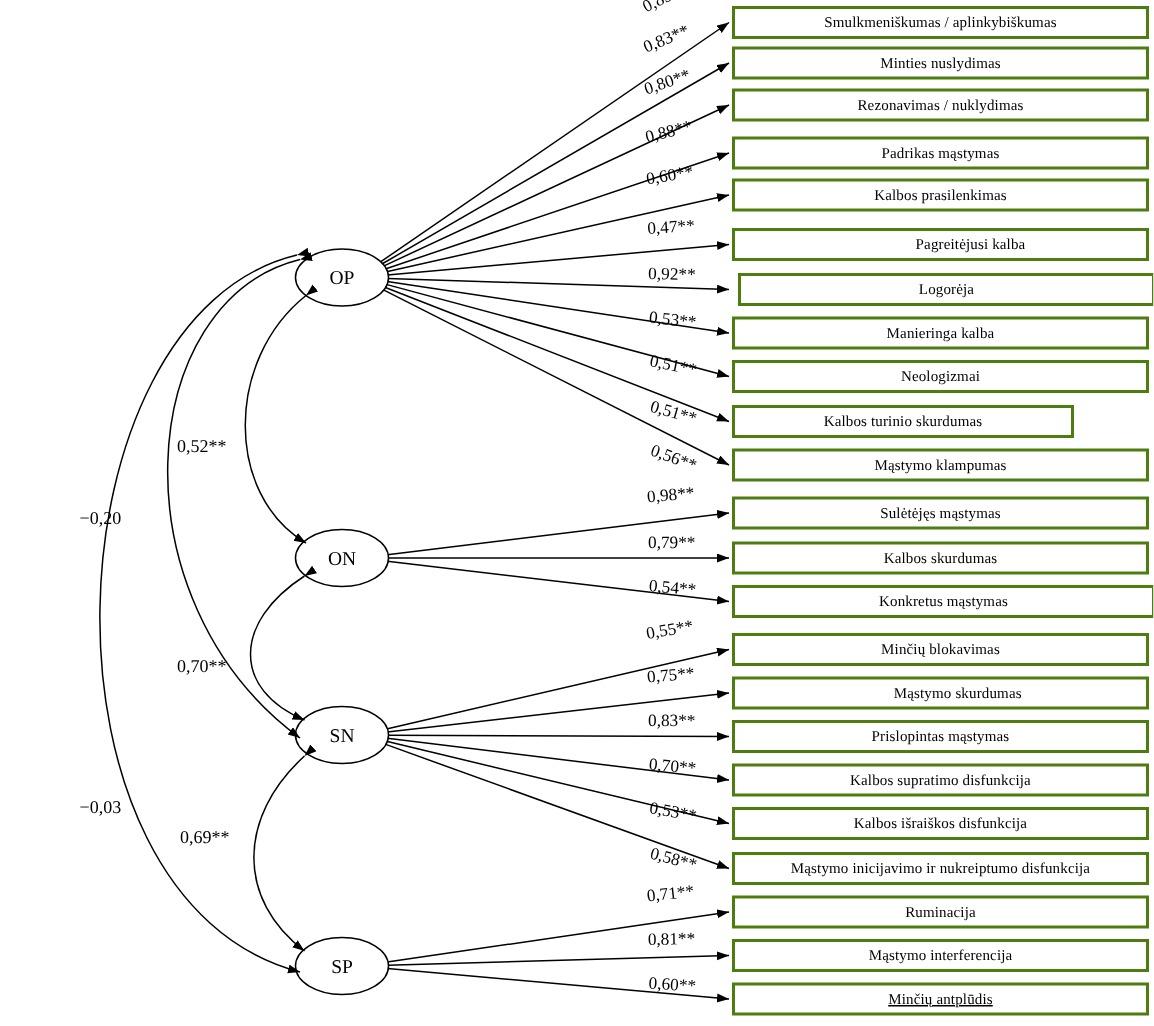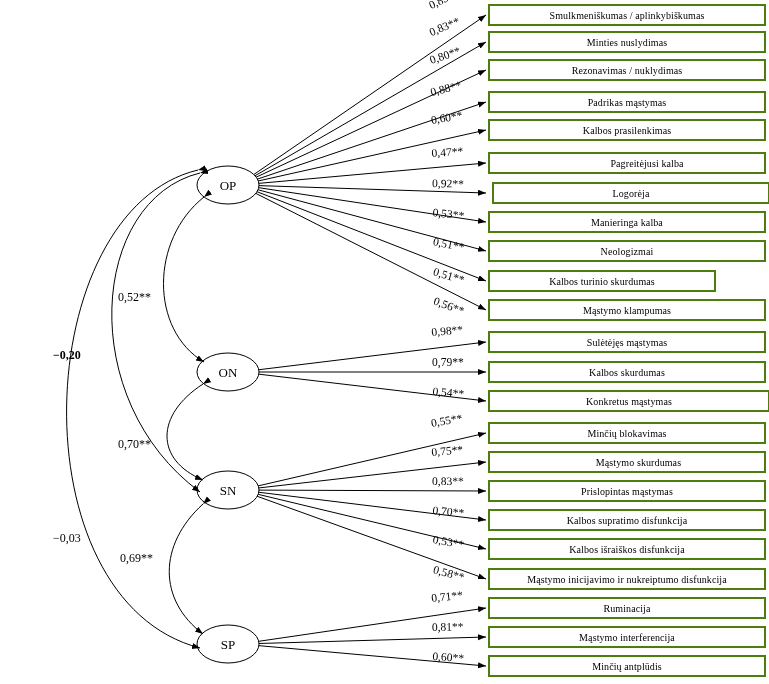--- a/index.html
+++ b/index.html
@@ -133,21 +133,21 @@
       <div class="indicator-box" style="left: 488px; top: 361px; width: 278px; height: 22px;">Kalbos  skurdumas</div>
       <div class="indicator-box" style="left: 488px; top: 390px; width: 282px; height: 22px;">Konkretus  mąstymas</div>
       <div class="indicator-box" style="left: 488px; top: 422px; width: 278px; height: 22px;">Minčių  blokavimas</div>
       <div class="indicator-box" style="left: 488px; top: 451px; width: 278px; height: 22px; padding-left: 23px;">Mąstymo  skurdumas</div>
       <div class="indicator-box" style="left: 488px; top: 480px; width: 278px; height: 22px;">Prislopintas  mąstymas</div>
       <div class="indicator-box" style="left: 488px; top: 509px; width: 278px; height: 22px;">Kalbos  supratimo  disfunkcija</div>
       <div class="indicator-box" style="left: 488px; top: 538px; width: 278px; height: 22px;">Kalbos  išraiškos  disfunkcija</div>
       <div class="indicator-box" style="left: 488px; top: 568px; width: 278px; height: 22px;">Mąstymo  inicijavimo  ir  nukreiptumo  disfunkcija</div>
       <div class="indicator-box" style="left: 488px; top: 597px; width: 278px; height: 22px;">Ruminacija</div>
       <div class="indicator-box" style="left: 488px; top: 626px; width: 278px; height: 22px;">Mąstymo  interferencija</div>
-      <div class="indicator-box" style="left: 488px; top: 655px; width: 278px; height: 22px;">Minčių  antplūdis</div>
+      <div class="indicator-box" style="left: 488px; top: 655px; width: 278px; height: 22px; text-decoration: underline;">Minčių  antplūdis</div>
     </div>
   <div id="loadlabels">
       <div class="load-label" style="left: 432px; top: -1px; transform: rotate(-25.9deg);">0,85**</div>
       <div class="load-label" style="left: 432px; top: 26px; transform: rotate(-22.5deg);">0,83**</div>
       <div class="load-label" style="left: 432px; top: 54px; transform: rotate(-18.8deg);">0,80**</div>
       <div class="load-label" style="left: 432px; top: 86px; transform: rotate(-14deg);">0,88**</div>
       <div class="load-label" style="left: 432px; top: 114px; transform: rotate(-9.5deg);">0,60**</div>
       <div class="load-label" style="left: 432px; top: 147px; transform: rotate(-3.8deg);">0,47**</div>
       <div class="load-label" style="left: 432px; top: 177px; transform: rotate(1.4deg);">0,92**</div>
       <div class="load-label" style="left: 432px; top: 206px; transform: rotate(6.4deg);">0,53**</div>
@@ -164,16 +164,16 @@
       <div class="load-label" style="left: 432px; top: 533px; transform: rotate(10.1deg);">0,53**</div>
       <div class="load-label" style="left: 432px; top: 563px; transform: rotate(14.9deg);">0,58**</div>
       <div class="load-label" style="left: 432px; top: 592px; transform: rotate(-6.3deg);">0,71**</div>
       <div class="load-label" style="left: 432px; top: 621px; transform: rotate(-1.2deg);">0,81**</div>
       <div class="load-label" style="left: 432px; top: 650px; transform: rotate(3.8deg);">0,60**</div>
     </div>
   <div id="covlabels">
       <div class="cov-label" style="left: 118px; top: 290px;">0,52**</div>
       <div class="cov-label" style="left: 118px; top: 437px;">0,70**</div>
       <div class="cov-label" style="left: 120px; top: 551px;">0,69**</div>
-      <div class="cov-label" style="left: 53px; top: 348px; font-weight: bold;">−0,20</div>
+      <div class="cov-label" style="left: 53px; top: 338px;">−0,20</div>
       <div class="cov-label" style="left: 53px; top: 531px;">−0,03</div>
     </div>
 </div>
 
 </body></html>

